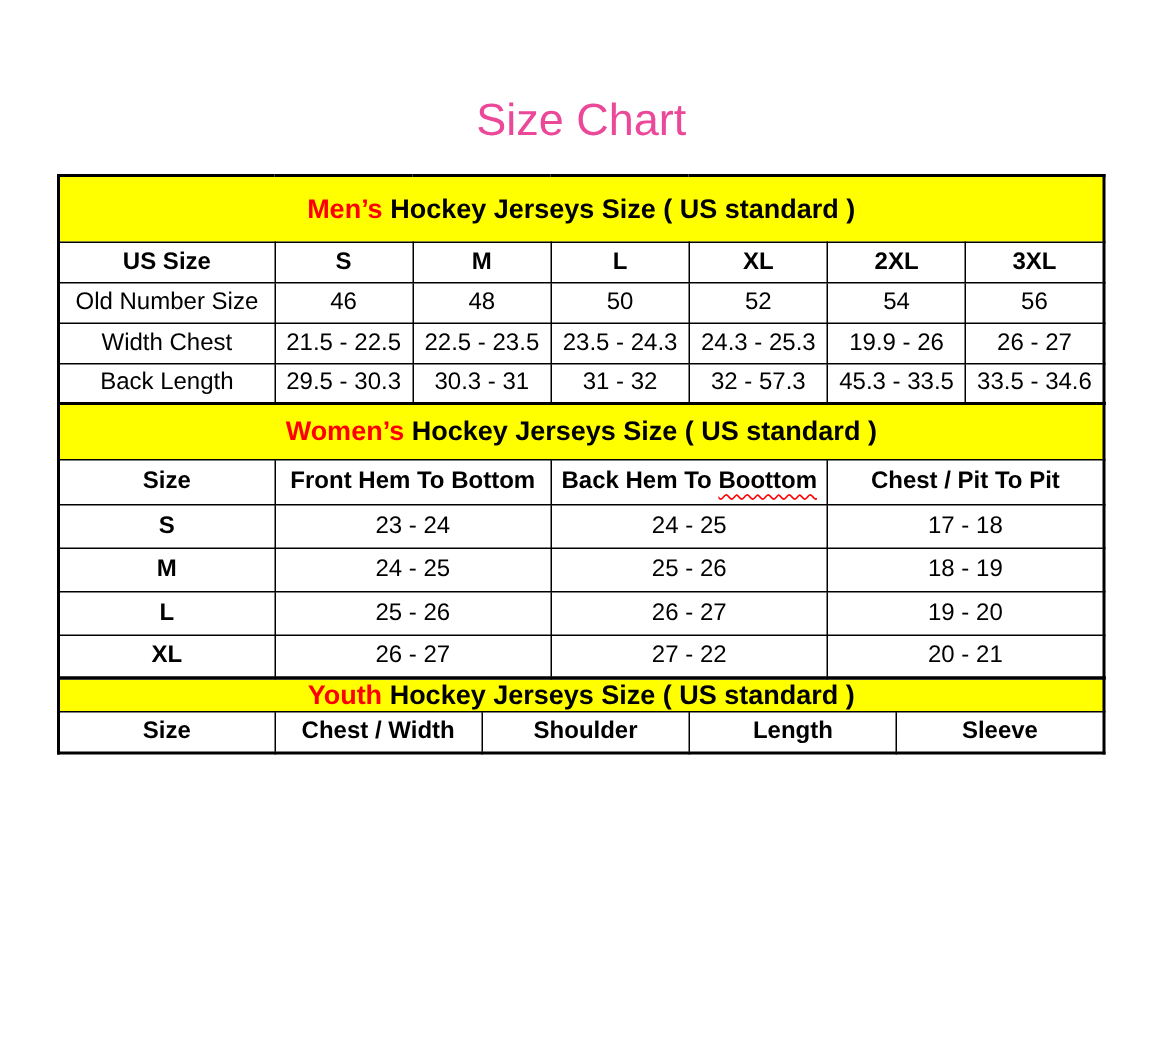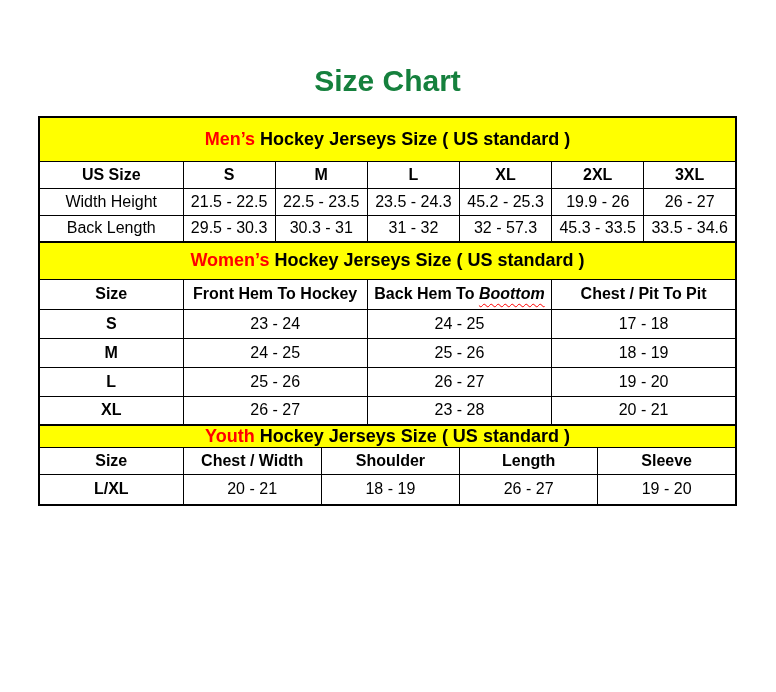--- a/index.html
+++ b/index.html
@@ -12,22 +12,22 @@
     color: #000000;
     overflow: hidden;
   }
   .page { padding-top: 62px; }
   .title {
     width: 699px;
     margin: 0 0 16px 38px;
     text-align: center;
     font-size: 30px;
     line-height: 38px;
-    font-weight: bold;
-    color: #15803d;
+    font-weight: normal;
+    color: #ec4899;
     letter-spacing: 0px;
   }
   .wrap { margin-left: 38px; width: 699px; }
   table {
     border-collapse: collapse;
     table-layout: fixed;
     width: 699px;
     border: 2px solid #000000;
   }
   table + table { margin-top: -2px; border-radius: 27px; }
@@ -49,21 +49,20 @@
   }
   tr.hdr th { font-weight: bold; }
   .red { color: #FF0000; }
   table.labels-bold td.rowlabel { font-weight: bold; }
   .wavy {
     text-decoration: underline;
     text-decoration-style: wavy;
     text-decoration-color: #FF0000;
     text-decoration-thickness: 1px;
     text-underline-offset: 4px;
-    font-style: italic;
   }
   
   table.mens   tr          { height: 27px; }
   table.mens   tr.banner   { height: 44px; }
   table.womens tr          { height: 29px; }
   table.womens tr.hdr      { height: 30px; }
   table.womens tr.banner   { height: 37px; }
   table.youth  tr          { height: 30px; }
   table.youth  tr.hdr      { height: 27px; }
   table.youth  tr.banner   { height: 20px; }
@@ -96,25 +95,34 @@
           <th>S</th>
           <th>M</th>
           <th>L</th>
           <th>XL</th>
           <th>2XL</th>
           <th>3XL</th>
         </tr>
       </thead>
       <tbody>
           <tr>
-            <td class="rowlabel">Width Height</td>
+            <td class="rowlabel">Old Number Size</td>
+            <td class="value">46</td>
+            <td class="value">48</td>
+            <td class="value">50</td>
+            <td class="value">52</td>
+            <td class="value">54</td>
+            <td class="value">56</td>
+          </tr>
+          <tr>
+            <td class="rowlabel">Width Chest</td>
             <td class="value">21.5 - 22.5</td>
             <td class="value">22.5 - 23.5</td>
             <td class="value">23.5 - 24.3</td>
-            <td class="value">45.2 - 25.3</td>
+            <td class="value">24.3 - 25.3</td>
             <td class="value">19.9 - 26</td>
             <td class="value">26 - 27</td>
           </tr>
           <tr>
             <td class="rowlabel">Back Length</td>
             <td class="value">29.5 - 30.3</td>
             <td class="value">30.3 - 31</td>
             <td class="value">31 - 32</td>
             <td class="value">32 - 57.3</td>
             <td class="value">45.3 - 33.5</td>
@@ -129,21 +137,21 @@
           <col>
           <col>
           <col>
       </colgroup>
       <thead>
         <tr class="banner">
           <th colspan="4"><span class="red">Women’s</span><span> Hockey Jerseys Size ( US standard )</span></th>
         </tr>
         <tr class="hdr">
           <th>Size</th>
-          <th>Front Hem To Hockey</th>
+          <th>Front Hem To Bottom</th>
           <th><span>Back Hem To </span><span class="wavy">Boottom</span></th>
           <th>Chest / Pit To Pit</th>
         </tr>
       </thead>
       <tbody>
           <tr>
             <td class="rowlabel">S</td>
             <td class="value">23 - 24</td>
             <td class="value">24 - 25</td>
             <td class="value">17 - 18</td>
@@ -156,21 +164,21 @@
           </tr>
           <tr>
             <td class="rowlabel">L</td>
             <td class="value">25 - 26</td>
             <td class="value">26 - 27</td>
             <td class="value">19 - 20</td>
           </tr>
           <tr>
             <td class="rowlabel">XL</td>
             <td class="value">26 - 27</td>
-            <td class="value">23 - 28</td>
+            <td class="value">27 - 22</td>
             <td class="value">20 - 21</td>
           </tr>
         </tbody>
     </table>
 
     <table class="youth labels-bold">
       <colgroup>
         <col class="col-label">
           <col>
           <col>
@@ -183,24 +191,17 @@
         </tr>
         <tr class="hdr">
           <th>Size</th>
           <th>Chest / Width</th>
           <th>Shoulder</th>
           <th>Length</th>
           <th>Sleeve</th>
         </tr>
       </thead>
       <tbody>
-          <tr>
-            <td class="rowlabel">L/XL</td>
-            <td class="value">20 - 21</td>
-            <td class="value">18 - 19</td>
-            <td class="value">26 - 27</td>
-            <td class="value">19 - 20</td>
-          </tr>
         </tbody>
     </table>
 
   </div>
 </div>
 
 </body></html>

